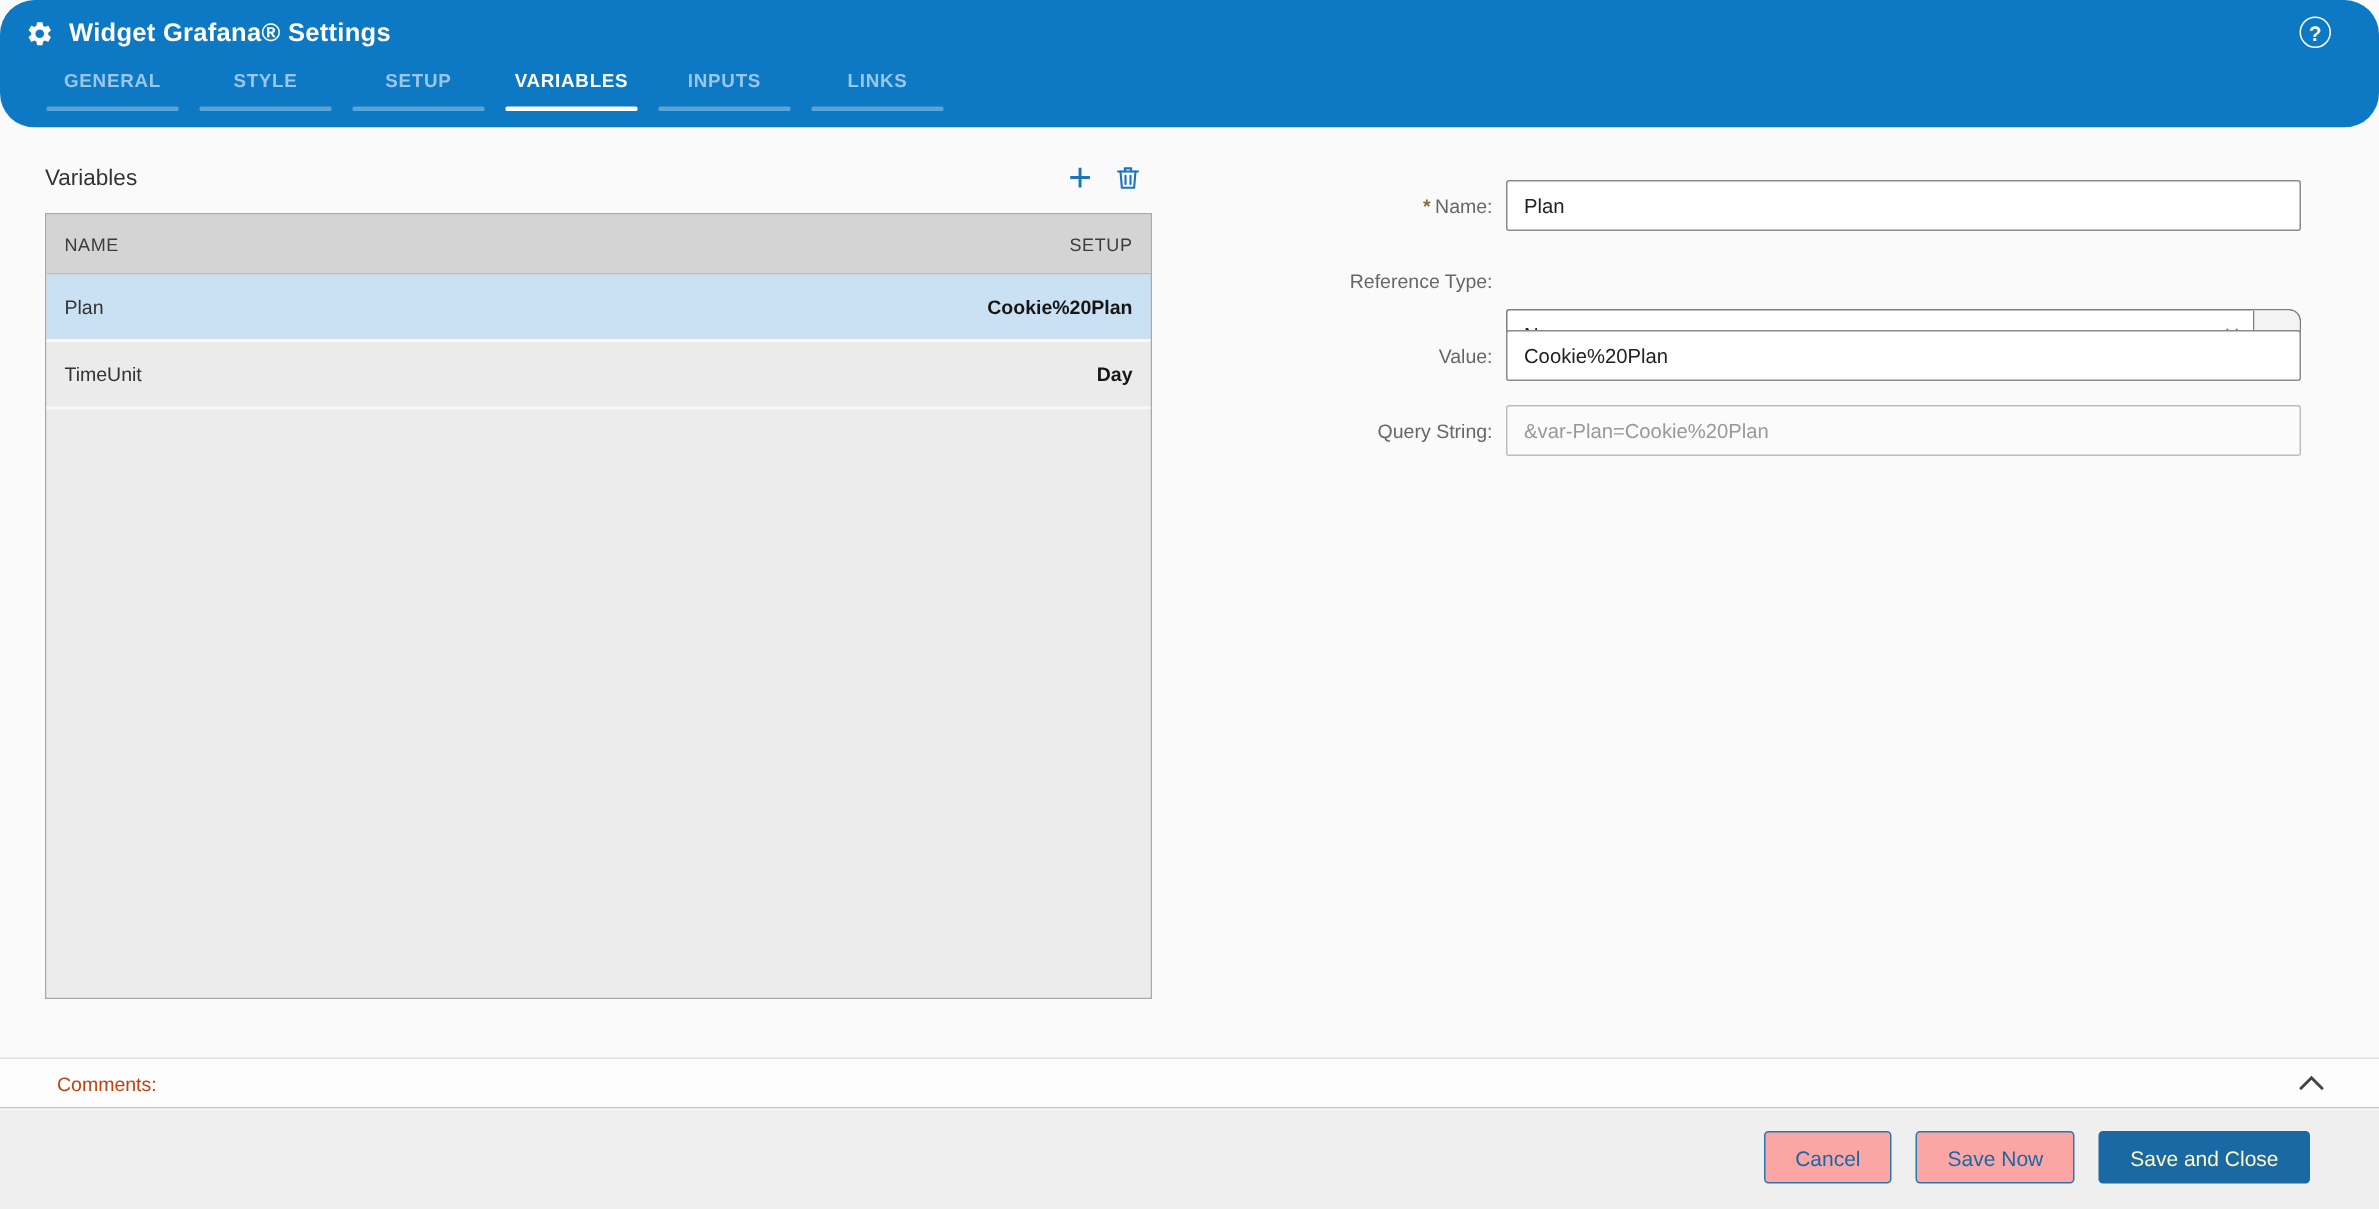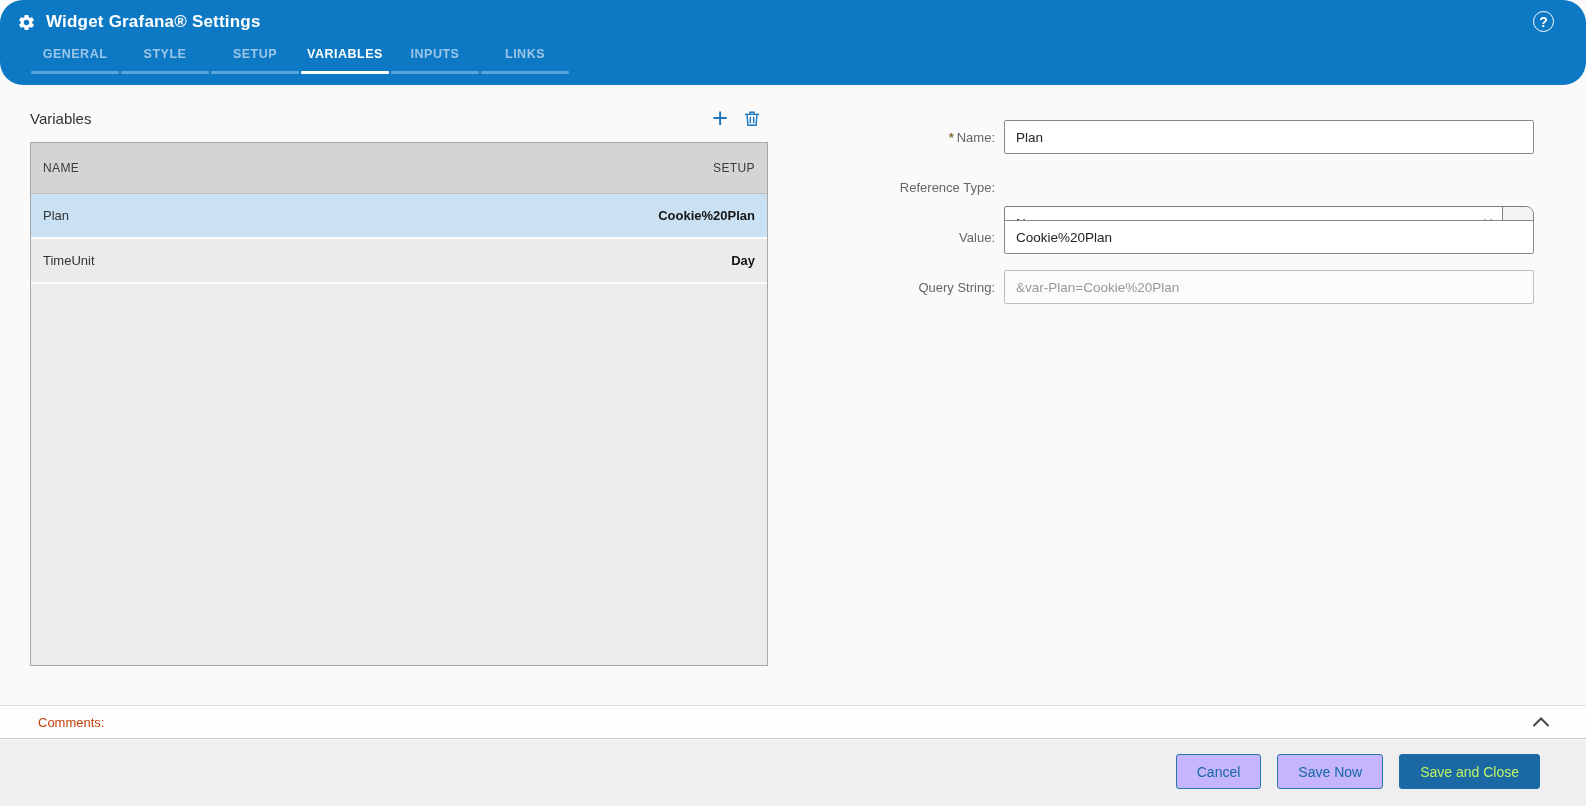--- a/index.html
+++ b/index.html
@@ -21,21 +21,21 @@
   .title-row { display: flex; align-items: center; padding: 12px 0 0 17px; }
   .gear-wrap { width: 19px; height: 19px; display: inline-flex; }
   .gear-wrap svg { width: 19px; height: 19px; fill: #ffffff; }
   .app-title { color: #ffffff; font-size: 17px; font-weight: 600; margin-left: 10px; letter-spacing: 0.2px; }
   .help-btn {
     position: absolute; top: 11px; right: 32px; width: 21px; height: 21px;
     border: 1.6px solid #ffffff; border-radius: 50%;
     color: #ffffff; font-size: 14px; font-weight: 700;
     display: flex; align-items: center; justify-content: center; cursor: pointer;
   }
-  .tabs { position: absolute; left: 31px; top: 47px; display: flex; gap: 2px; }
+  .tabs { position: absolute; left: 31px; top: 47px; display: flex; gap: 14px; }
   .tab { width: 88px; text-align: center; cursor: pointer; }
   .tab-label {
     color: #9cc6e7; font-size: 12.5px; font-weight: 600; letter-spacing: 0.5px;
     display: block; line-height: 15px;
   }
   .tab-underline { height: 3px; background: rgba(255,255,255,0.32); margin-top: 9px; border-radius: 1px; }
   .tab.active .tab-label { color: #ffffff; }
   .tab.active .tab-underline { background: #ffffff; }
 
   
@@ -51,21 +51,21 @@
     cursor: pointer; user-select: none;
   }
   .trash-btn { width: 20px; height: 21px; cursor: pointer; display: inline-flex; }
   .trash-btn svg { width: 20px; height: 21px; stroke: #1b75bb; fill: none; stroke-width: 1.7; stroke-linecap: round; }
 
   .var-table {
     margin-top: 9px; height: 524px; border: 1px solid #a9a9a9;
     display: flex; flex-direction: column; background: #ececec;
   }
   .thead {
-    height: 51px; background: #d4d4d4; flex: none;
+    height: 40px; background: #d4d4d4; flex: none;
     display: flex; align-items: center; justify-content: space-between;
     padding: 0 12px; border-bottom: 1px solid #bdbdbd;
   }
   .th { font-size: 12px; color: #3c3c3c; letter-spacing: 0.4px; }
   .trow {
     height: 45px; flex: none; background: #ebebeb;
     display: flex; align-items: center; justify-content: space-between;
     padding: 0 12px; border-bottom: 2px solid #fafafa; cursor: pointer;
   }
   .trow.selected { background: #c9e1f2; }
@@ -128,22 +128,22 @@
   
   .button-bar {
     position: absolute; top: 740px; left: 0; right: 0; height: 66px;
     background: #efefef; display: flex; align-items: flex-start;
     justify-content: flex-end; gap: 16px; padding: 14px 46px 0 0;
   }
   .btn {
     height: 35px; border-radius: 3px; font-family: "Liberation Sans", sans-serif;
     font-size: 14px; padding: 0 20px; cursor: pointer;
   }
-  .btn-outline { background: #c4b5fd; border: 1px solid #2a77ae; color: #1868a8; }
-  .btn-primary { background: #1a69a4; border: 1px solid #1a69a4; color: #bef264; font-weight: 400; }
+  .btn-outline { background: #fca5a5; border: 1px solid #2a77ae; color: #1868a8; }
+  .btn-primary { background: #1a69a4; border: 1px solid #1a69a4; color: #fef9c3; font-weight: 400; }
 </style>
 </head>
 <body>
 
 <div class="page">
 
   <div class="header">
     <div class="title-row">
       <span class="gear-wrap">
         <svg viewBox="0 0 24 24">

